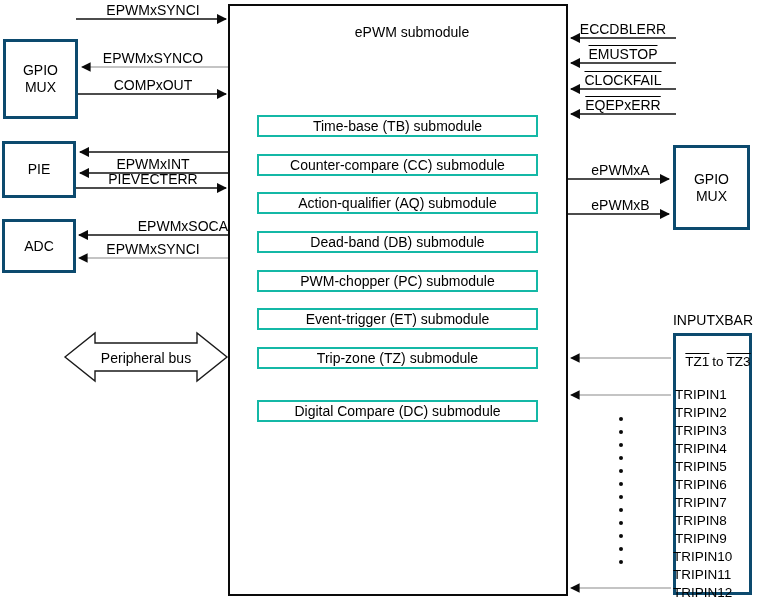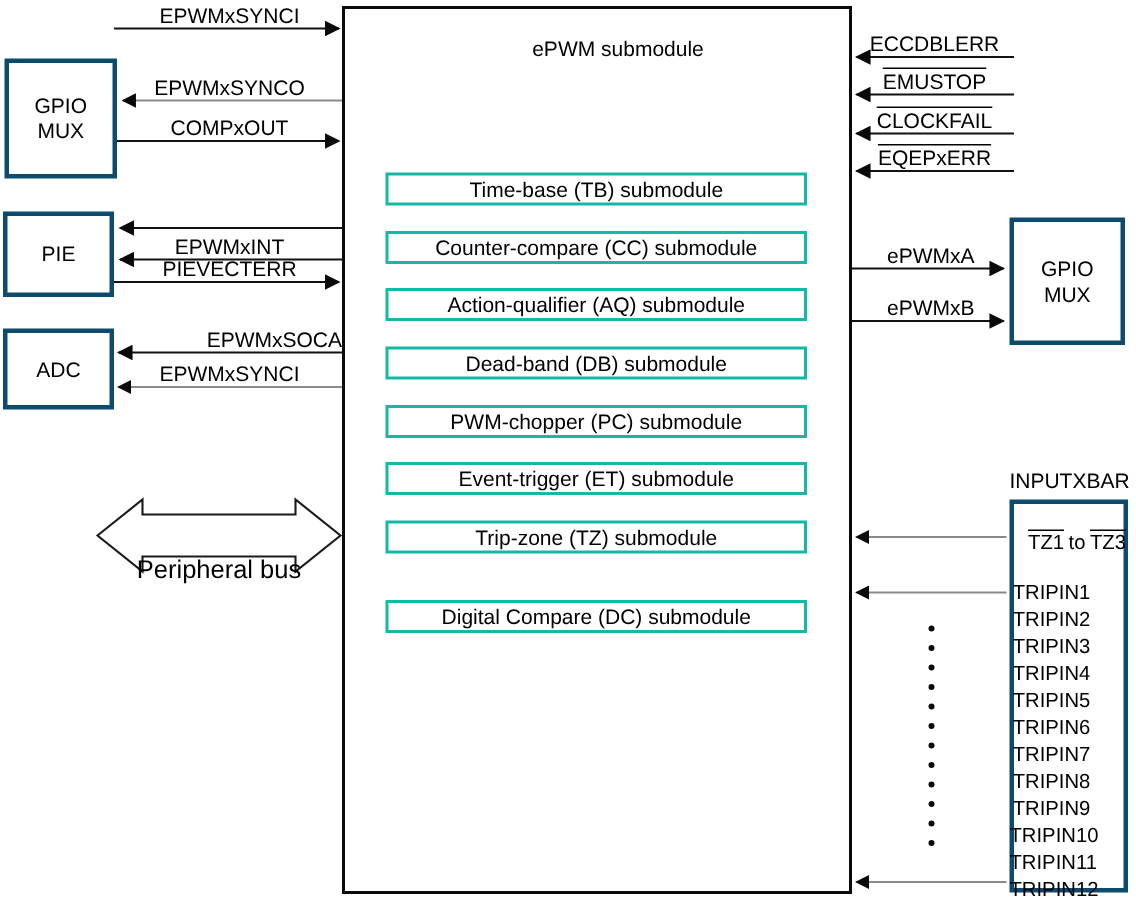--- a/index.html
+++ b/index.html
@@ -21,21 +21,21 @@
   .rmsig{left:568px;width:105px;}
   .overline{text-decoration:overline;text-decoration-thickness:1px;}
   .title{position:absolute;left:228px;top:24px;width:368px;text-align:center;font-size:14px;}
   .ixbar-title{position:absolute;left:663px;top:312px;width:100px;text-align:center;font-size:14px;}
   .tzrow{position:absolute;left:673px;top:354px;width:90px;text-align:center;font-size:13.5px;white-space:nowrap;}
   .tzword{margin:0 3px;}
   .tripins{position:absolute;left:673px;top:386px;width:56px;text-align:center;
            font-size:13.5px;line-height:18px;}
   .dots{position:absolute;left:619px;top:417px;display:flex;flex-direction:column;gap:8.6px;}
   .dots span{width:4.4px;height:4.4px;border-radius:50%;background:#0a0a0a;}
-  .busLabel{position:absolute;left:78px;top:350px;width:136px;text-align:center;font-size:17px;margin-top:20px;}
+  .busLabel{position:absolute;left:78px;top:350px;width:136px;text-align:center;font-size:14px;}
   svg{position:absolute;left:0;top:0;}
   .ln{stroke:#111;stroke-width:1.3;}
   .lng{stroke:#8a8a8a;stroke-width:1.2;}
 </style>
 </head>
 <body>
 
 <div id="canvas">
 
   <svg width="757" height="604" viewBox="0 0 757 604">

